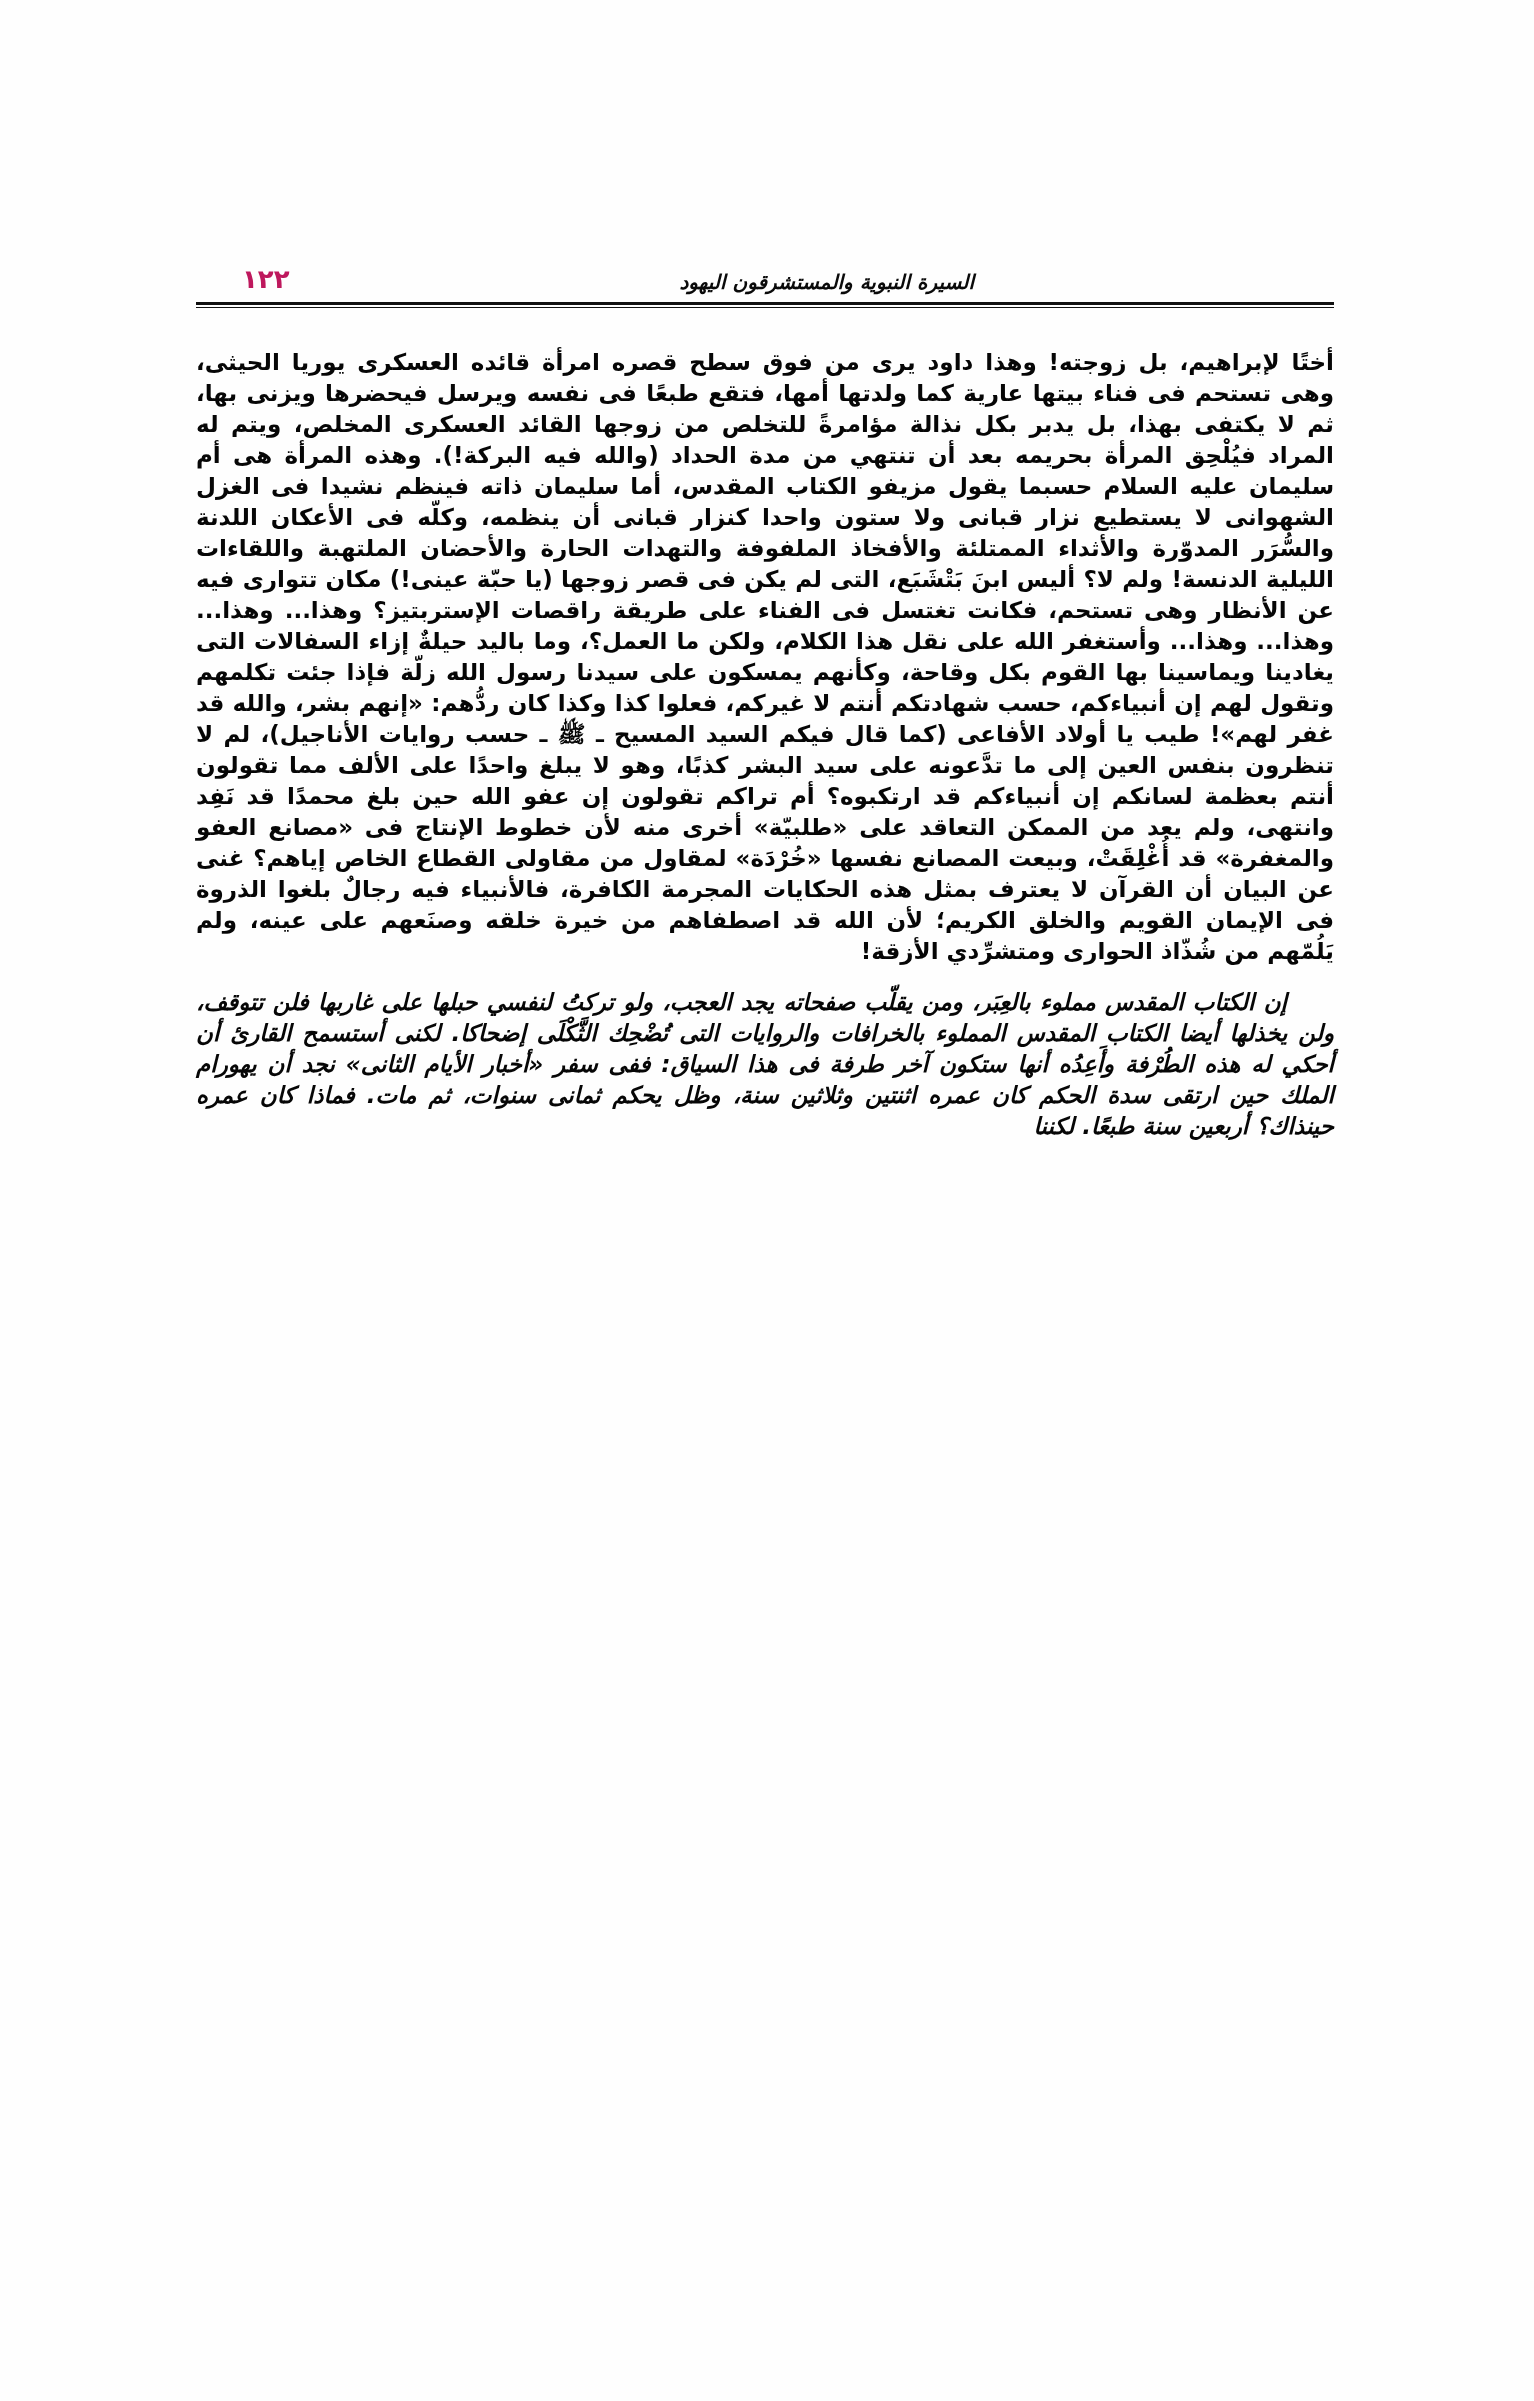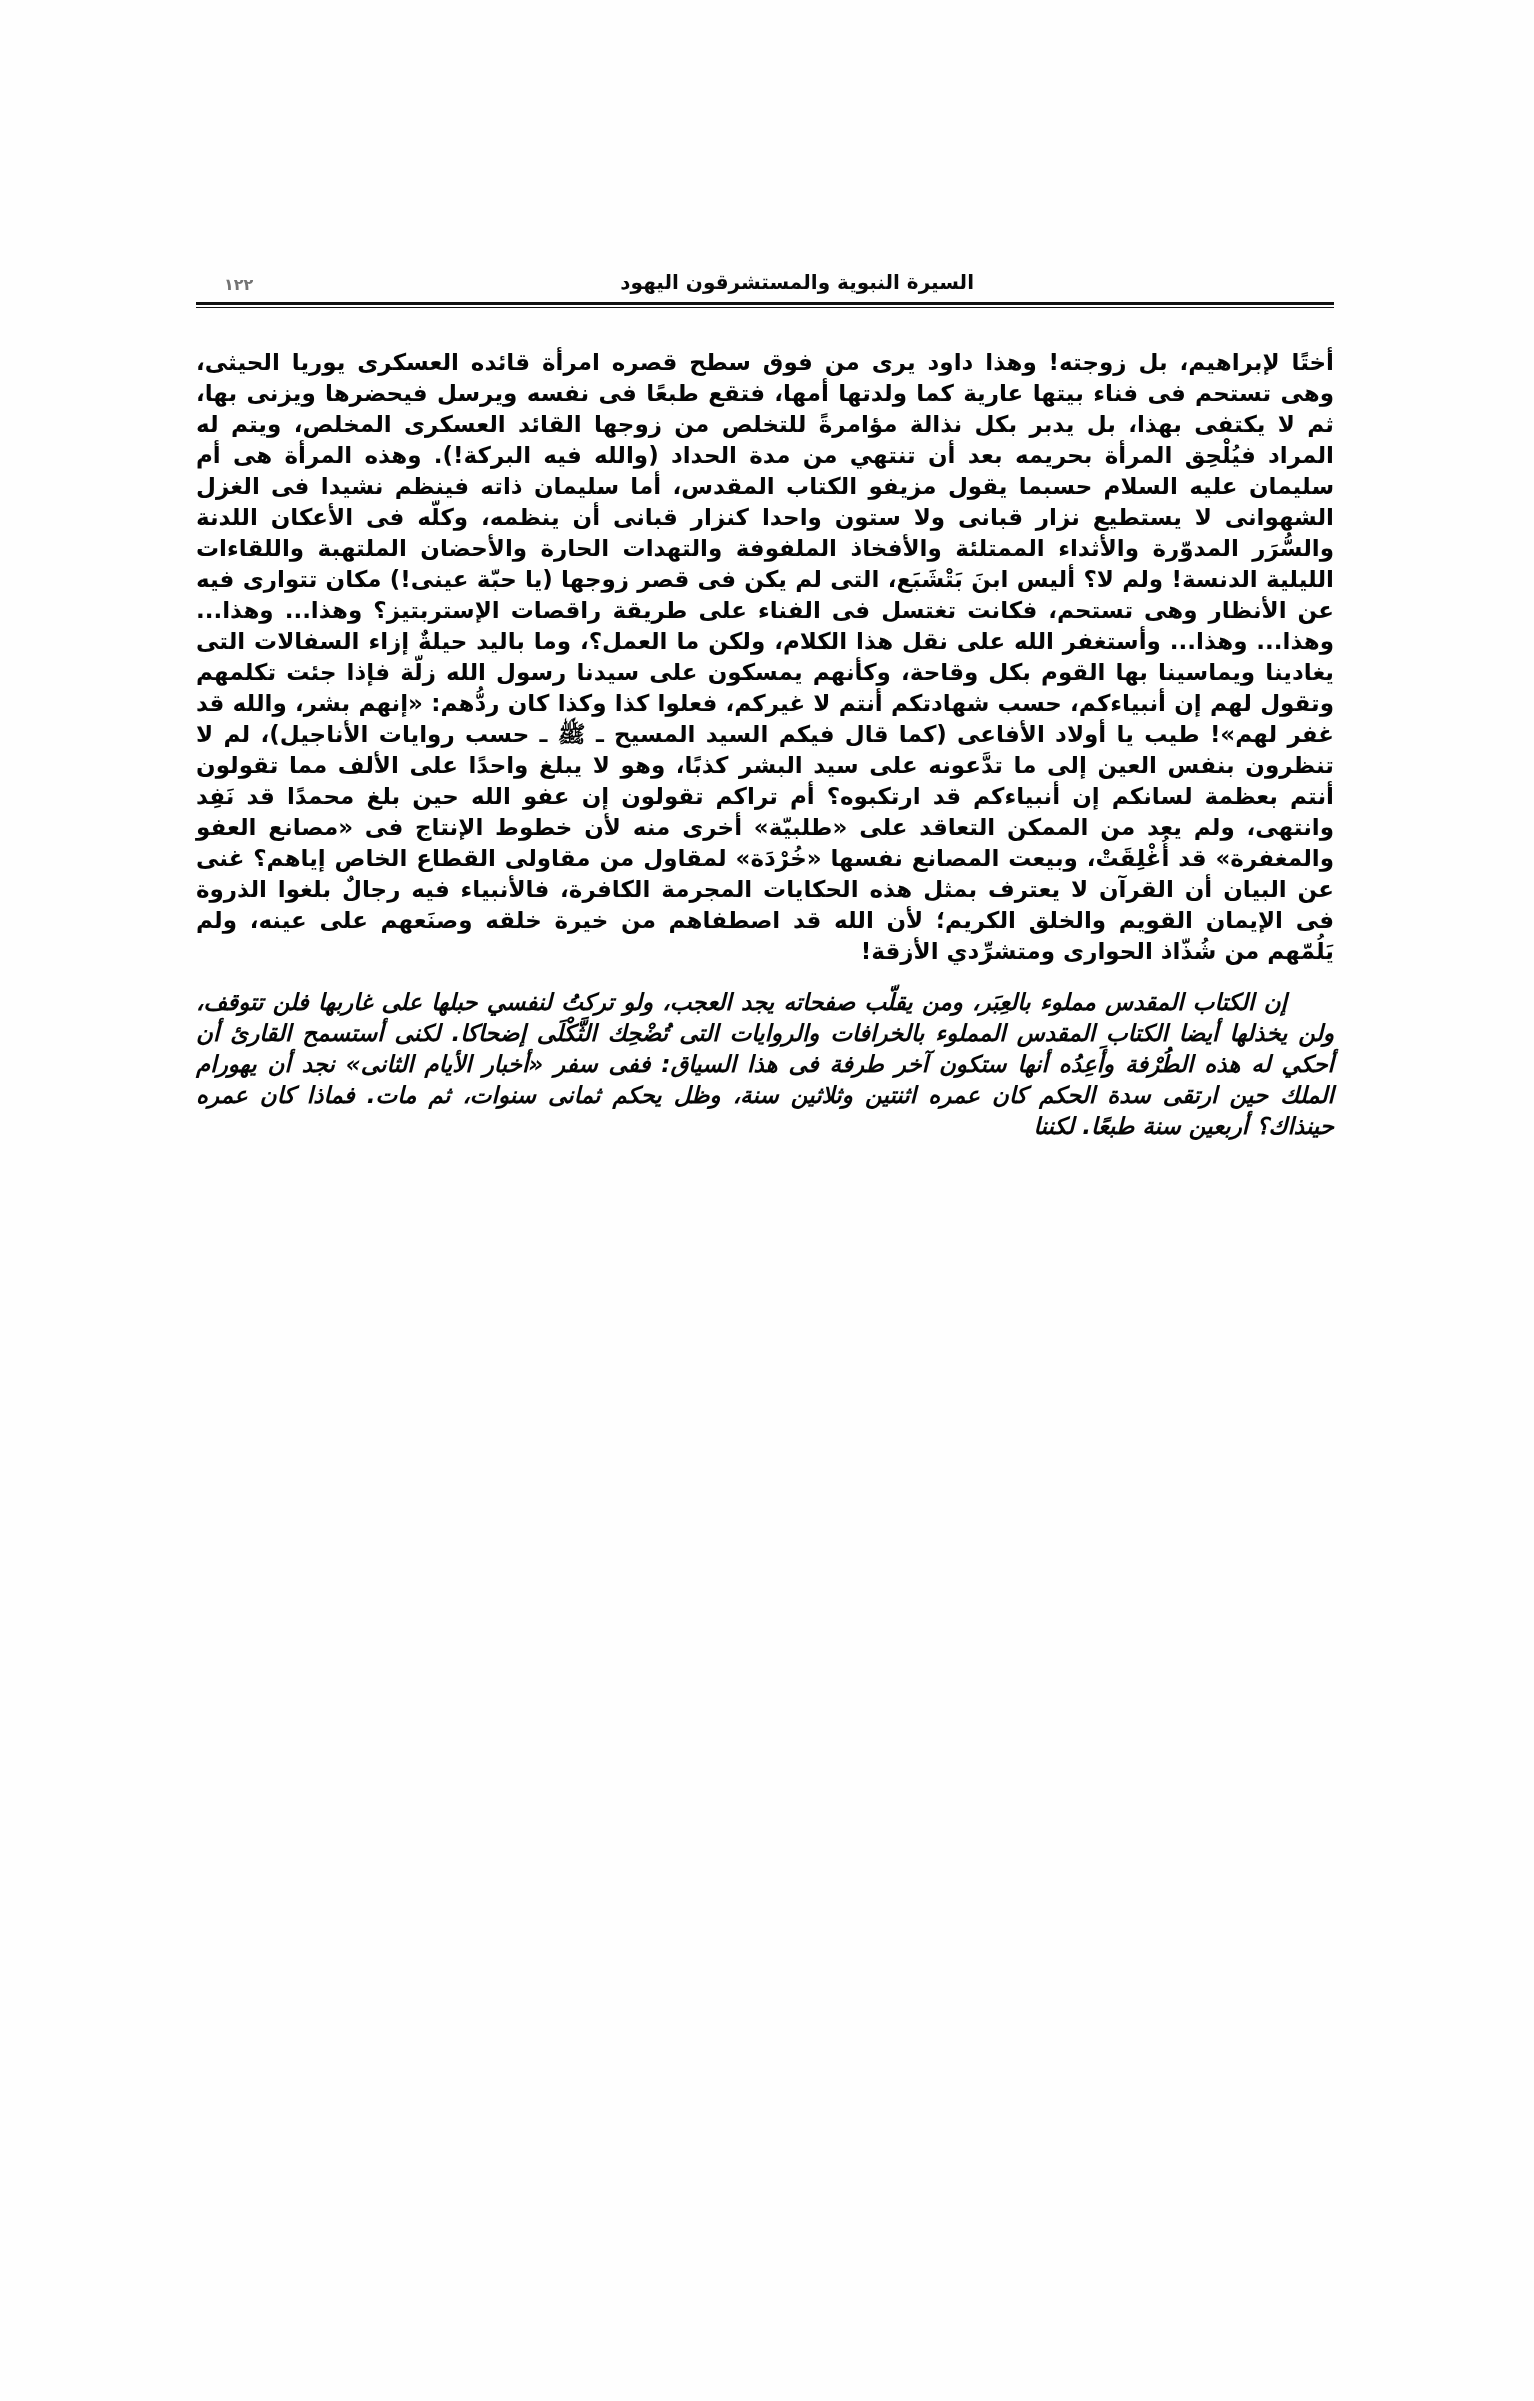--- a/index.html
+++ b/index.html
@@ -36,27 +36,28 @@
     justify-content: space-between;
   }
   .header-title {
     font-size: 20px;
     font-weight: bold;
     letter-spacing: 0px;
     color: #0a0a0a;
     white-space: nowrap;
     direction: rtl;
     margin-right: 360px;
+    font-style: italic;
   }
   .page-number {
-    font-size: 16px;
+    font-size: 26px;
     font-weight: bold;
-    color: #737373;
+    color: #be185d;
     direction: rtl;
-    margin-left: 24px;
+    margin-left: 42px;
   }
   .header-rule {
     position: absolute;
     top: 302px;
     right: 200px;
     width: 1138px;
     height: 3.3px;
     background: #111111;
   }
   .header-rule-thin {

